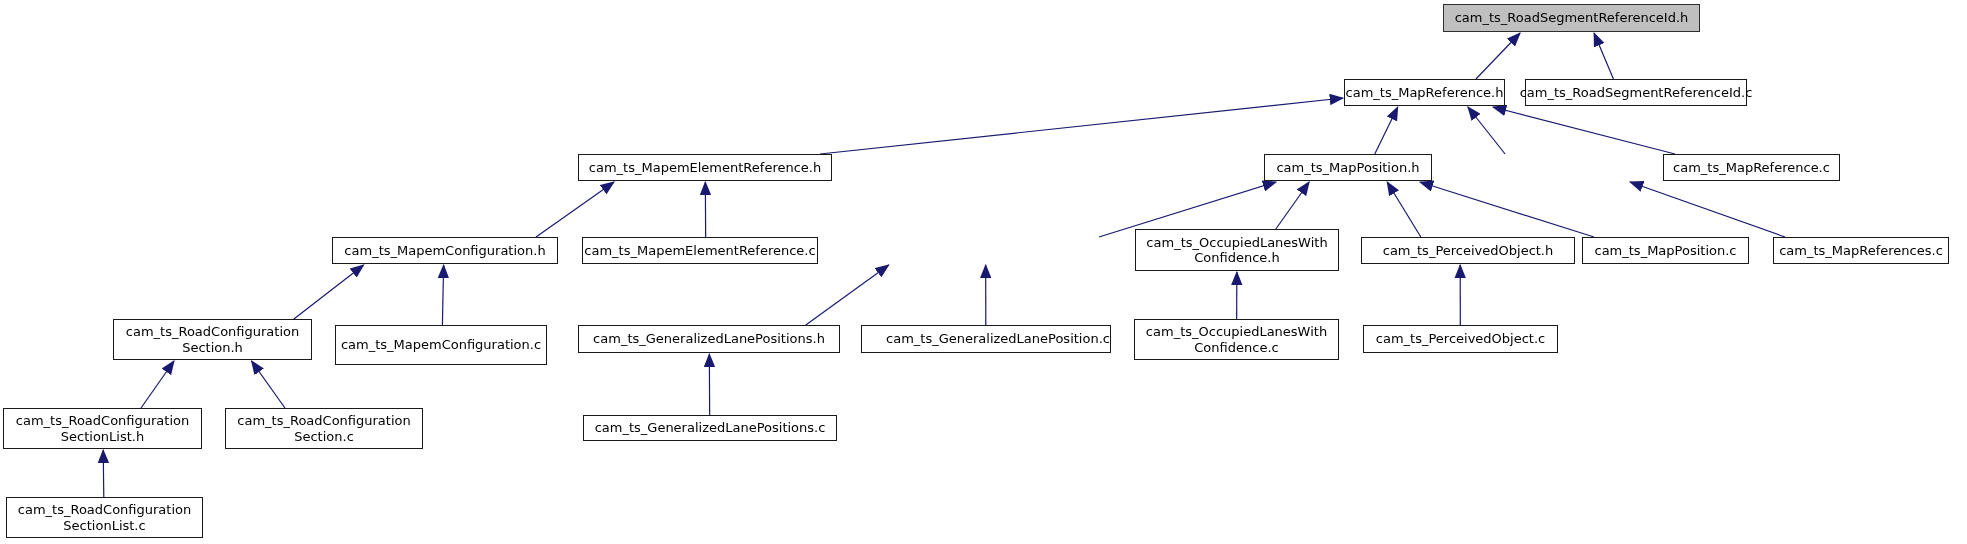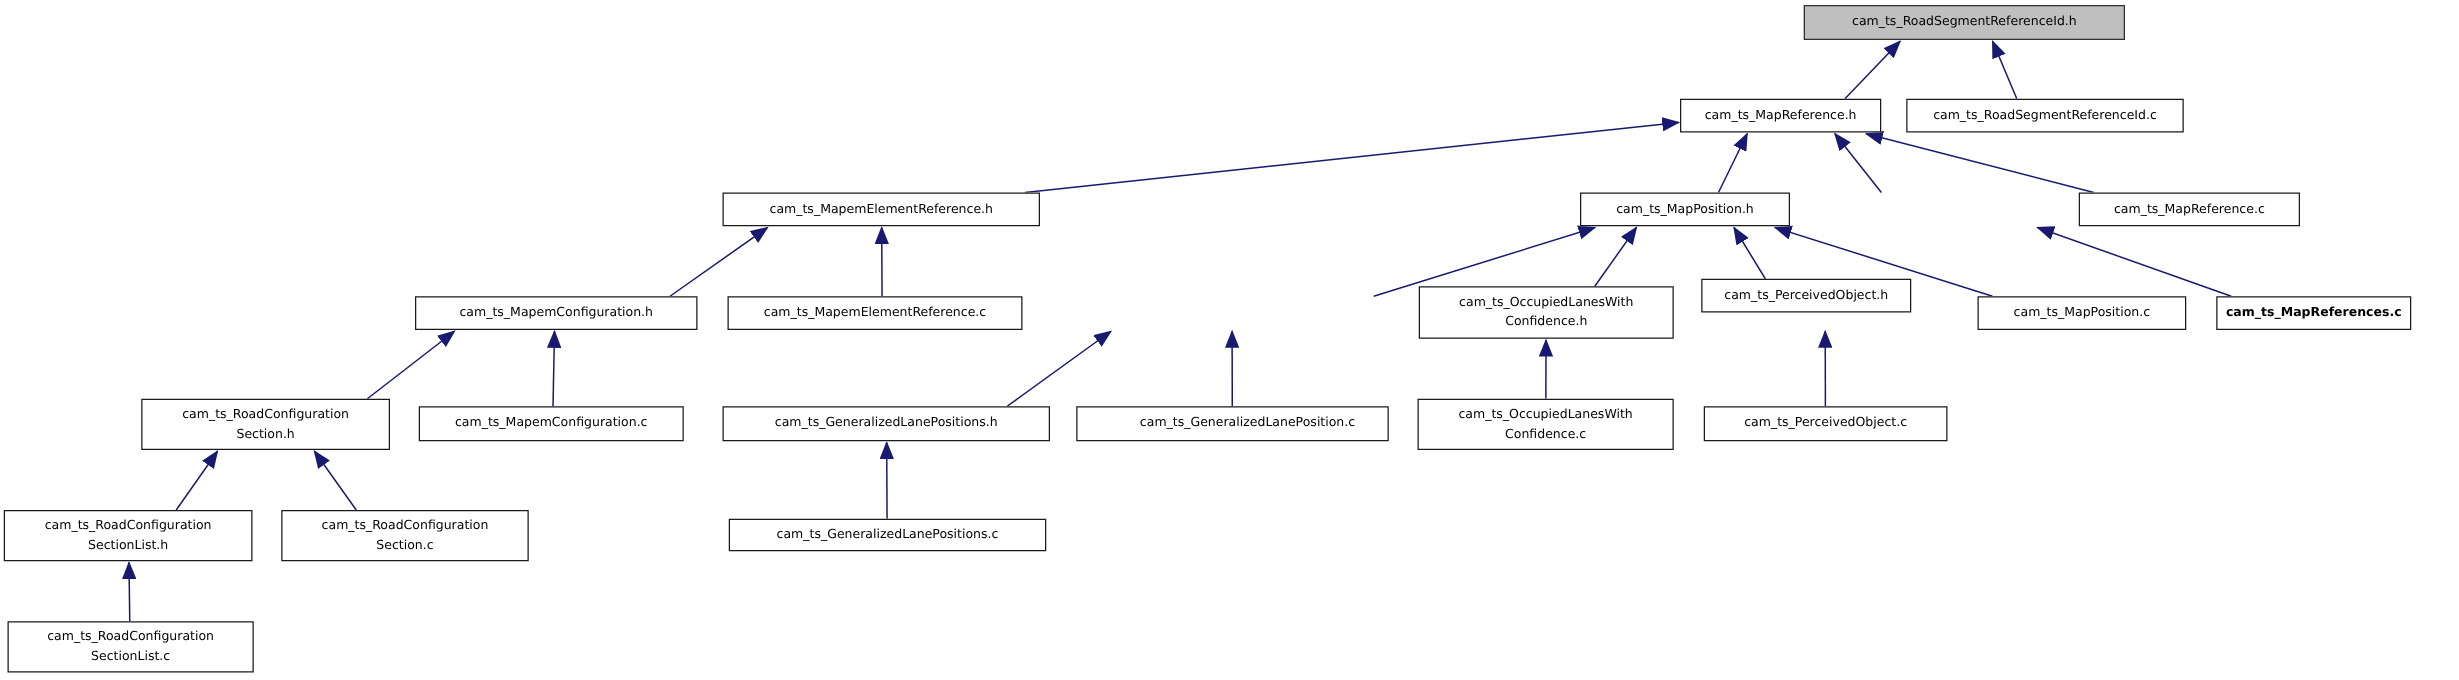--- a/index.html
+++ b/index.html
@@ -5,21 +5,21 @@
   html,body{margin:0;padding:0;background:#ffffff;}
   body{font-family:"DejaVu Sans","Liberation Sans",sans-serif;}
   #graph{position:relative;width:1967px;height:544px;background:#ffffff;overflow:hidden;}
   #edges{position:absolute;left:0;top:0;width:100%;height:100%;}
   .node{
     position:absolute;
     box-sizing:border-box;
     background:#ffffff;
     border:1.2px solid #1a1a1a;
     color:#000000;
-    font-size:10px;
+    font-size:13px;
     line-height:15.5px;
     display:flex;
     align-items:center;
     justify-content:center;
     text-align:center;
     white-space:pre-line;
     cursor:pointer;
     z-index:2;
   }
   .node.main{
@@ -65,26 +65,26 @@
 <div class="node main" style="left: 1443px; top: 4px; width: 257px; height: 28px;">cam_ts_RoadSegmentReferenceId.h</div>
     <div class="node" style="left: 1344px; top: 79px; width: 161px; height: 27px;">cam_ts_MapReference.h</div>
     <div class="node" style="left: 1525px; top: 79px; width: 222px; height: 27px;">cam_ts_RoadSegmentReferenceId.c</div>
     <div class="node" style="left: 578px; top: 154px; width: 254px; height: 27px;">cam_ts_MapemElementReference.h</div>
     <div class="node" style="left: 1264px; top: 154px; width: 168px; height: 27px;">cam_ts_MapPosition.h</div>
     <div class="node" style="left: 1663px; top: 154px; width: 177px; height: 27px;">cam_ts_MapReference.c</div>
     <div class="node" style="left: 332px; top: 237px; width: 226px; height: 27px;">cam_ts_MapemConfiguration.h</div>
     <div class="node" style="left: 582px; top: 237px; width: 236px; height: 27px;">cam_ts_MapemElementReference.c</div>
     <div class="node" style="left: 1135px; top: 229px; width: 204px; height: 42px;">cam_ts_OccupiedLanesWith
 Confidence.h</div>
-    <div class="node" style="left: 1361px; top: 223px; width: 168px; height: 27px;">cam_ts_PerceivedObject.h</div>
+    <div class="node" style="left: 1361px; top: 237px; width: 214px; height: 27px;">cam_ts_PerceivedObject.h</div>
     <div class="node" style="left: 1582px; top: 237px; width: 167px; height: 27px;">cam_ts_MapPosition.c</div>
-    <div class="node" style="left: 1773px; top: 237px; width: 156px; height: 27px; font-weight: bold;">cam_ts_MapReferences.c</div>
+    <div class="node" style="left: 1773px; top: 237px; width: 176px; height: 27px;">cam_ts_MapReferences.c</div>
     <div class="node" style="left: 113px; top: 319px; width: 199px; height: 41px;">cam_ts_RoadConfiguration
 Section.h</div>
-    <div class="node" style="left: 335px; top: 325px; width: 212px; height: 28px;">cam_ts_MapemConfiguration.c</div>
+    <div class="node" style="left: 335px; top: 325px; width: 212px; height: 40px;">cam_ts_MapemConfiguration.c</div>
     <div class="node" style="left: 578px; top: 325px; width: 262px; height: 28px;">cam_ts_GeneralizedLanePositions.h</div>
     <div class="node" style="left: 861px; top: 325px; width: 250px; height: 28px; padding-left: 24px;">cam_ts_GeneralizedLanePosition.c</div>
     <div class="node" style="left: 1134px; top: 319px; width: 205px; height: 41px;">cam_ts_OccupiedLanesWith
 Confidence.c</div>
     <div class="node" style="left: 1363px; top: 325px; width: 195px; height: 28px;">cam_ts_PerceivedObject.c</div>
     <div class="node" style="left: 3px; top: 408px; width: 199px; height: 41px;">cam_ts_RoadConfiguration
 SectionList.h</div>
     <div class="node" style="left: 225px; top: 408px; width: 198px; height: 41px;">cam_ts_RoadConfiguration
 Section.c</div>
     <div class="node" style="left: 583px; top: 415px; width: 254px; height: 26px; text-align: center;">cam_ts_GeneralizedLanePositions.c</div>

